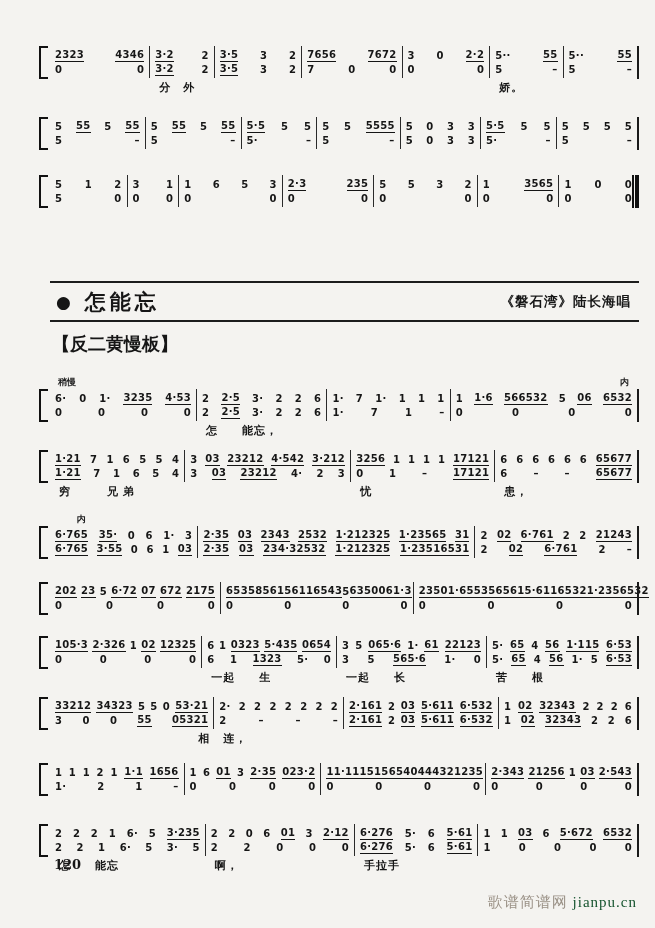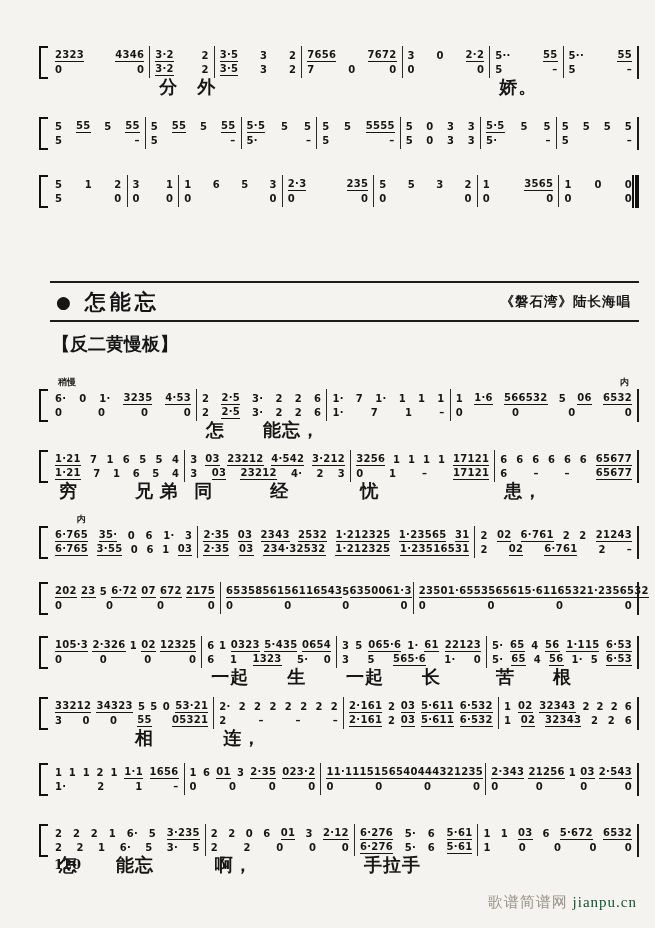--- a/index.html
+++ b/index.html
@@ -26,21 +26,21 @@
     font-weight:bold; font-size:10px; letter-spacing:0.3px;
     white-space:nowrap;
   }
   .tok { display:inline-block; }
   .tok.beam { border-bottom:1px solid #151515; }
   .ann { height:13px; line-height:12px; font:bold 9px "Liberation Serif", serif; padding:0 8px; color:#222; }
   .ann.r { text-align:right; }
   .ann.m { padding-left:18%; }
   .lyric {
     height:17px; line-height:16px; padding:1px 4px 0 9px;
-    font-family:"Liberation Serif", serif; font-size:18px; font-weight:bold;
+    font-family:"Liberation Serif", serif; font-size:11px; font-weight:bold;
     white-space:pre; letter-spacing:1px;
   }
   .bracket { position:absolute; left:-11px; width:7px; height:33px; border-left:2px solid #111; }
   .bracket::before, .bracket::after { content:""; position:absolute; left:0; width:7px; height:2px; background:#111; }
   .bracket::before { top:0; } .bracket::after { bottom:0; }
   .endbar { position:absolute; right:-2px; }
   .endbar.single { width:2px; height:33px; background:#1a1a1a; }
   .endbar.double { width:7px; height:33px; border-left:2px solid #111; border-right:4px solid #111; }
 
   
@@ -501,21 +501,20 @@
                 </div>
                 <div class="mline bot">
                   <span class="tok">3</span>
                   <span class="tok beam">03</span>
                   <span class="tok beam">23212</span>
                   <span class="tok">4·</span>
                   <span class="tok">2</span>
                   <span class="tok">3</span>
                 </div>
               </div>
-              <div class="lyric">同　　　经</div>
             </div>
             <div class="measure" style="flex-grow: 226;">
               <div class="mlines">
                 <div class="mline top">
                   <span class="tok beam">3256</span>
                   <span class="tok">1</span>
                   <span class="tok">1</span>
                   <span class="tok">1</span>
                   <span class="tok">1</span>
                   <span class="tok beam">17121</span>
@@ -759,21 +758,21 @@
                 </div>
               </div>
               <div class="lyric">苦　　根</div>
             </div>
           </div>
           <span class="endbar single" style="top: 0px;"></span>
         </div>
         <div class="system" style="margin-top: 12px;">
           <span class="bracket" style="top: 0px;"></span>
           <div class="mrow">
-            <div class="measure" style="flex-grow: 276;">
+            <div class="measure" style="flex-grow: 276; text-align: right;">
               <div class="mlines">
                 <div class="mline top">
                   <span class="tok beam">33212</span>
                   <span class="tok beam">34323</span>
                   <span class="tok">5</span>
                   <span class="tok">5</span>
                   <span class="tok">0</span>
                   <span class="tok beam">53·21</span>
                 </div>
                 <div class="mline bot">

